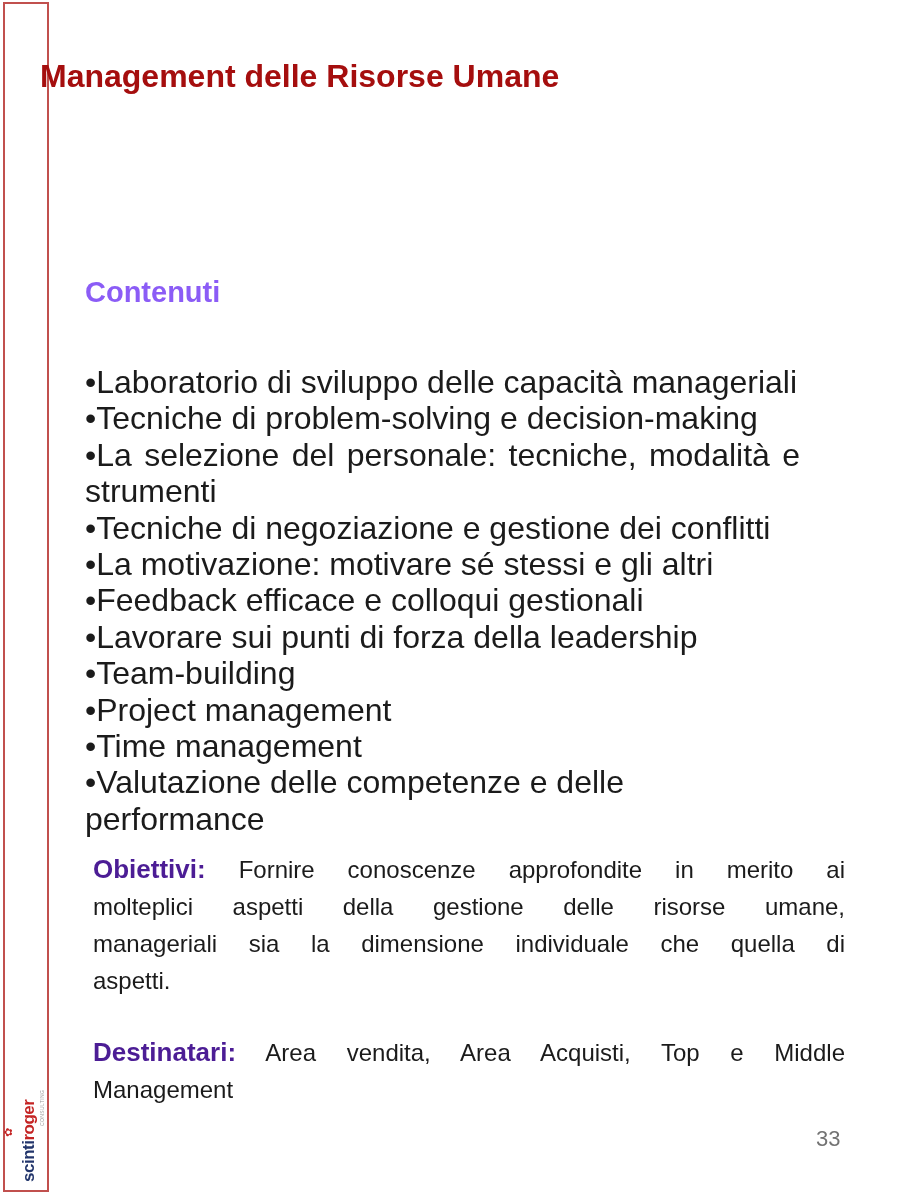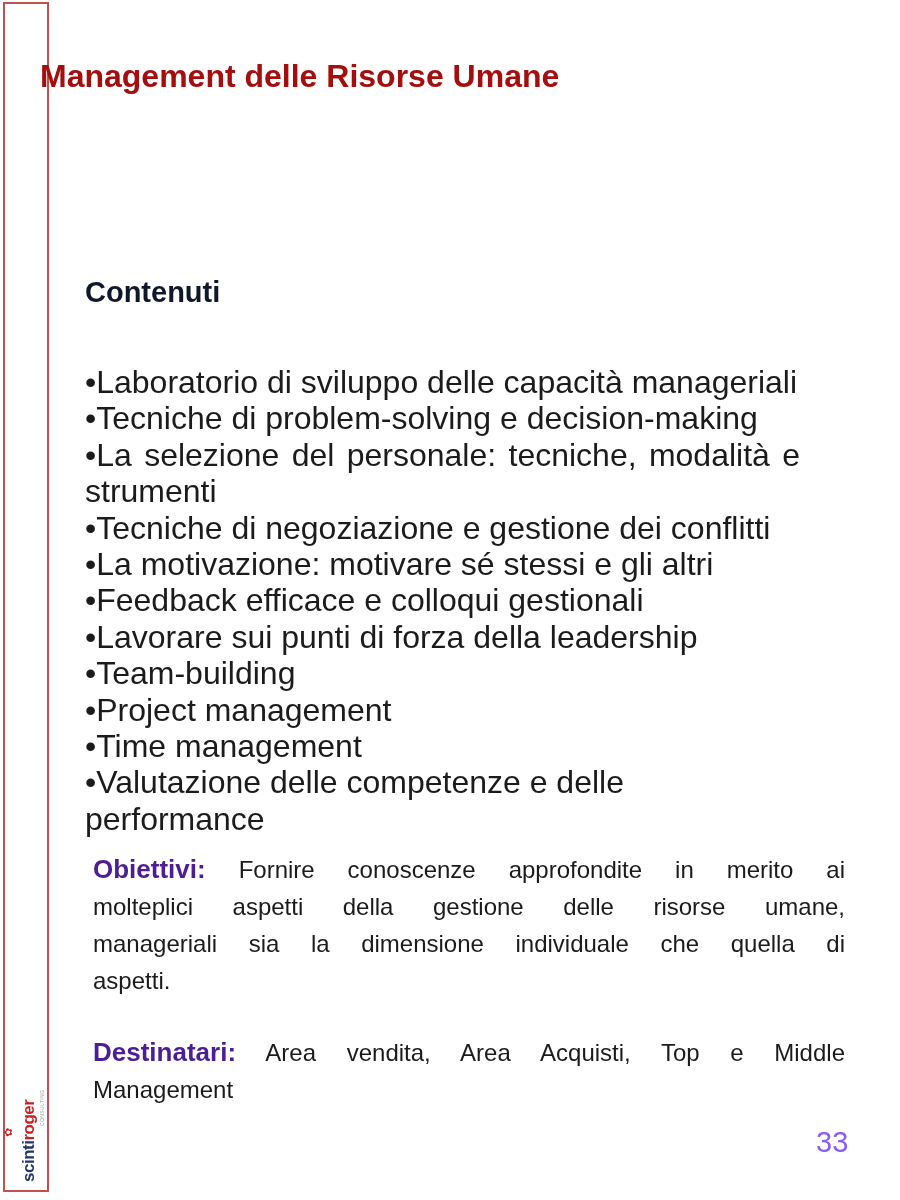--- a/index.html
+++ b/index.html
@@ -68,21 +68,21 @@
     color: #A50E0E;
     margin-top: 46px;
   }
 
   .section-heading {
     position: absolute;
     left: 85px;
     top: 276px;
     font-size: 29px;
     font-weight: bold;
-    color: #0f172a;
+    color: #8b5cf6;
   }
 
   .bullet-list {
     position: absolute;
     left: 85px;
     top: 364px;
     width: 715px;
     font-size: 32px;
     line-height: 36.4px;
   }
@@ -98,22 +98,22 @@
   .para + .para { margin-top: 35px; }
   .plabel { color: #4c1d95; font-weight: bold; font-size: 26px; }
 
   .jline { text-align: justify; text-align-last: justify; text-justify: inter-word; }
   .lline { text-align: left; }
 
   .page-number {
     position: absolute;
     left: 816px;
     top: 1126px;
-    font-size: 29px;
-    color: #8b5cf6;
+    font-size: 22px;
+    color: #737373;
   }
 </style>
 </head>
 <body>
 
 <div class="slide">
 
   <div class="side-bar"></div>
 
   <div class="logo-box">

